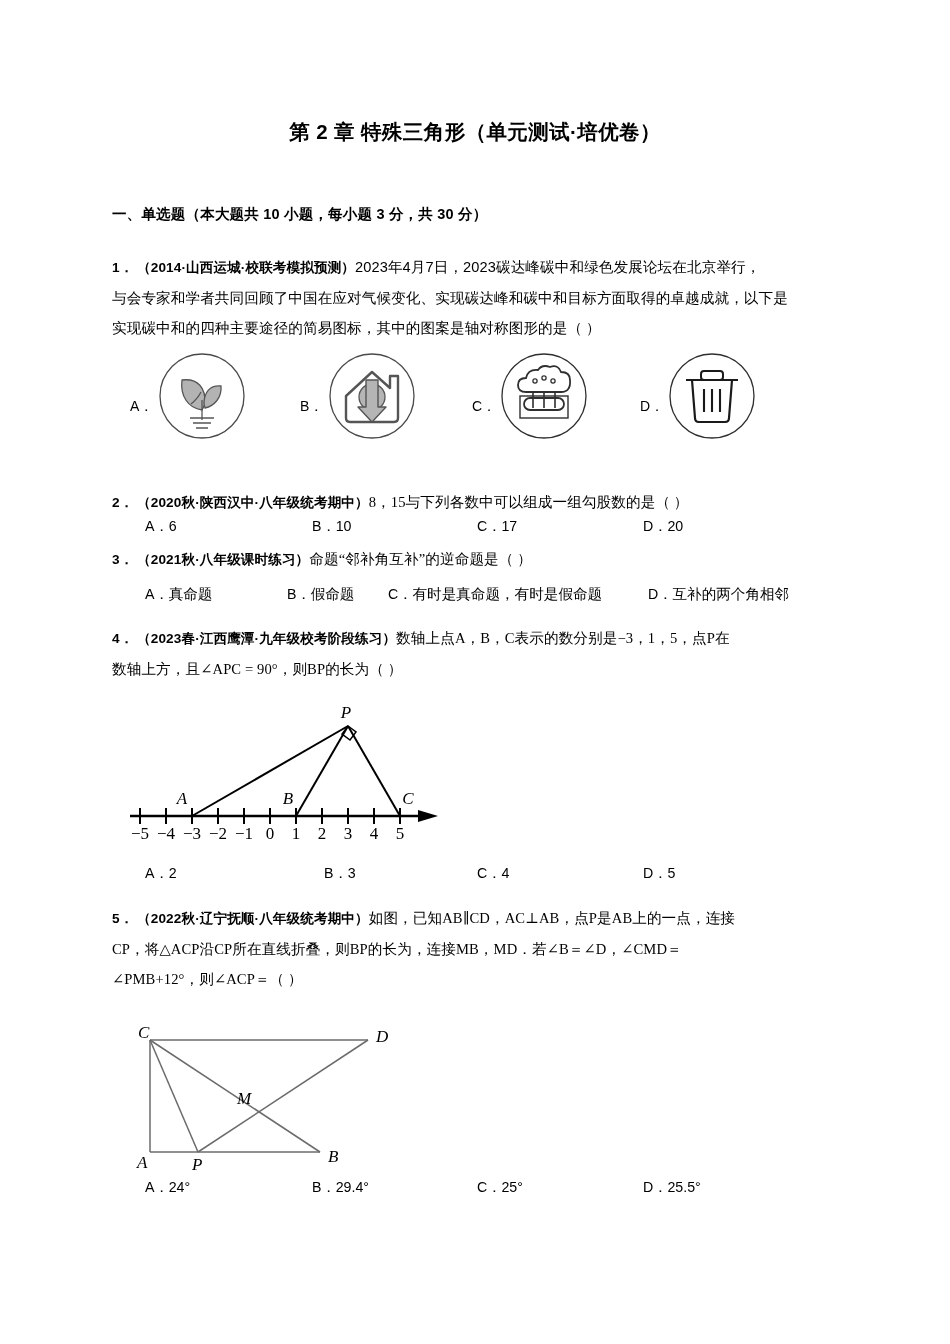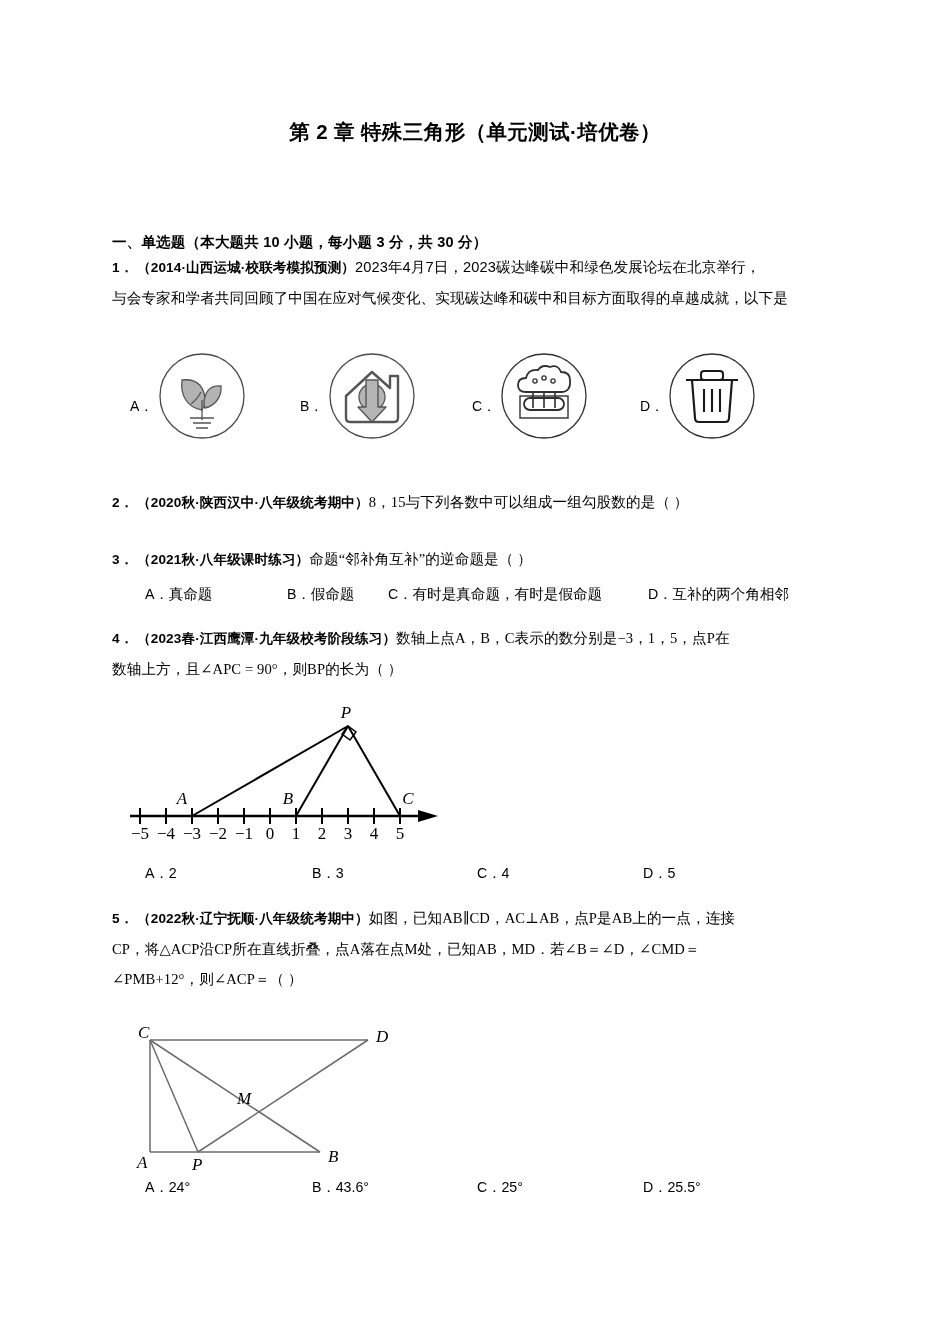--- a/index.html
+++ b/index.html
@@ -25,21 +25,20 @@
     letter-spacing:0.4px;
   }
 
   .section-head {
     position:absolute;
     left:112px; top:205px;
     font-family:"Liberation Sans","DejaVu Sans",sans-serif;
     font-weight:bold;
     font-size:14.5px;
     letter-spacing:0.2px;
-    margin-top:28px;
   }
 
   .qtext {
     position:absolute;
     font-size:14.6px;
     line-height:30px;
     letter-spacing:0.1px;
     text-align:justify;
   }
   .qnum { font-family:"Liberation Sans","DejaVu Sans",sans-serif; font-weight:bold; font-size:13.6px; }
@@ -67,20 +66,21 @@
 <div class="page">
 
   <div class="doc-title">第 2 章  特殊三角形（单元测试·培优卷）</div>
 
   <div class="section-head">一、单选题（本大题共 10 小题，每小题 3 分，共 30 分）</div>
 
   <div class="qtext" style="left:112px; top:252px; width:730px;">
     <span class="qnum">1．</span>
     <span class="src">（2014·山西运城·校联考模拟预测）</span><span class="mserif">2023年4月7日，2023碳达峰碳中和绿色发展论坛在北京举行，</span><br>
     <span>与会专家和学者共同回顾了中国在应对气候变化、实现碳达峰和碳中和目标方面取得的卓越成就，以下是</span><br>
+    <span>实现碳中和的四种主要途径的简易图标，其中的图案是轴对称图形的是（      ）</span>
   </div>
 
   <div class="icon-row">
 
     <div class="icon-item" style="left:18px;">
       <span class="icon-label">A．</span>
       <span class="icon-circle">
         <svg width="88" height="88" viewBox="0 0 88 88">
           <circle cx="44" cy="44" r="42" fill="none" stroke="#4a4a4a" stroke-width="1.3"></circle>
           <path d="M44 58 C30 56 22 44 24 28 C40 26 48 36 47 52 Z" fill="#b3b3b3" stroke="#555" stroke-width="1.3"></path>
@@ -131,20 +131,34 @@
         </svg>
       </span>
     </div>
   </div>
 
   <div class="qtext" style="left:112px; top:487px; width:730px;">
     <span class="qnum">2．</span>
     <span class="src">（2020秋·陕西汉中·八年级统考期中）</span><span>8，15与下列各数中可以组成一组勾股数的是（      ）</span>
   </div>
 
+  <div class="opts-row" style="left:112px; top:517px; width:730px; height:24px;">
+    <span class="opt" style="left:33px;">
+      <span class="lab">A．</span><span>6</span>
+    </span>
+    <span class="opt" style="left:200px;">
+      <span class="lab">B．</span><span>10</span>
+    </span>
+    <span class="opt" style="left:365px;">
+      <span class="lab">C．</span><span>17</span>
+    </span>
+    <span class="opt" style="left:531px;">
+      <span class="lab">D．</span><span>20</span>
+    </span>
+  </div>
 
   <div class="qtext" style="left:112px; top:544px; width:730px;">
     <span class="qnum">3．</span>
     <span class="src">（2021秋·八年级课时练习）</span><span>命题“邻补角互补”的逆命题是（      ）</span>
   </div>
 
   <div class="opts-row" style="left:112px; top:585px; width:740px; height:26px;">
     <span class="opt" style="left:33px;">
       <span class="lab">A．</span><span class="opt-cn">真命题</span>
     </span>
@@ -211,35 +225,35 @@
       <text class="lbl" x="170" y="104" text-anchor="middle">B</text>
       <text class="lbl" x="290" y="104" text-anchor="middle">C</text>
       <text class="lbl" x="228" y="18" text-anchor="middle">P</text>
     </svg>
   </div>
 
   <div class="opts-row" style="left:112px; top:864px; width:730px; height:24px;">
     <span class="opt" style="left:33px;">
       <span class="lab">A．</span><span>2</span>
     </span>
-    <span class="opt" style="left:200px;">
+    <span class="opt" style="left:212px;">
       <span class="lab">B．</span><span>3</span>
     </span>
     <span class="opt" style="left:365px;">
       <span class="lab">C．</span><span>4</span>
     </span>
     <span class="opt" style="left:531px;">
       <span class="lab">D．</span><span>5</span>
     </span>
   </div>
 
   <div class="qtext" style="left:112px; top:903px; width:735px;">
     <span class="qnum">5．</span>
     <span class="src">（2022秋·辽宁抚顺·八年级统考期中）</span><span>如图，已知AB∥CD，AC⊥AB，点P是AB上的一点，连接</span><br>
-    <span>CP，将△ACP沿CP所在直线折叠，点A落在点M处，已知AB，MD．若∠B＝∠D，∠CMD＝</span><br>
+    <span>CP，将△ACP沿CP所在直线折叠，则BP的长为，连接MB，MD．若∠B＝∠D，∠CMD＝</span><br>
     <span>∠PMB+12°，则∠ACP＝（      ）</span>
   </div>
 
   <div class="fig" style="left:120px; top:1022px;">
     <svg width="280" height="155" viewBox="0 0 280 155">
       <g stroke="#6b6b6b" stroke-width="1.5" fill="none">
 
         <line x1="30" y1="18" x2="248" y2="18"></line>
         <line x1="30" y1="18" x2="30" y2="130"></line>
         <line x1="30" y1="130" x2="200" y2="130"></line>
@@ -255,21 +269,21 @@
       <text class="lbl" x="208" y="140">B</text>
       <text class="lbl" x="117" y="82">M</text>
     </svg>
   </div>
 
   <div class="opts-row" style="left:112px; top:1178px; width:730px; height:24px;">
     <span class="opt" style="left:33px;">
       <span class="lab">A．</span><span>24°</span>
     </span>
     <span class="opt" style="left:200px;">
-      <span class="lab">B．</span><span>43.6°</span>
+      <span class="lab">B．</span><span>29.4°</span>
     </span>
     <span class="opt" style="left:365px;">
       <span class="lab">C．</span><span>25°</span>
     </span>
     <span class="opt" style="left:531px;">
       <span class="lab">D．</span><span>25.5°</span>
     </span>
   </div>
 
 </div>

